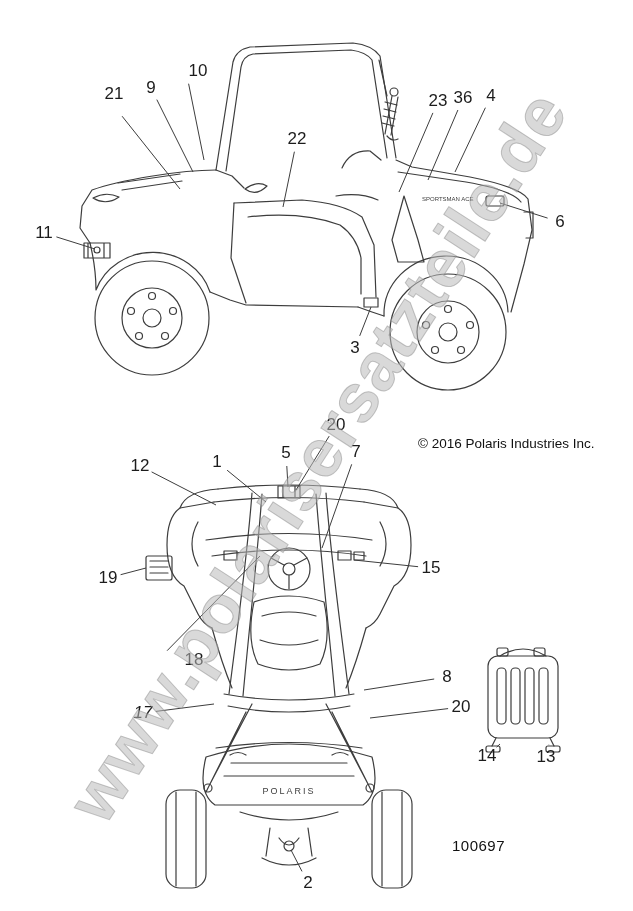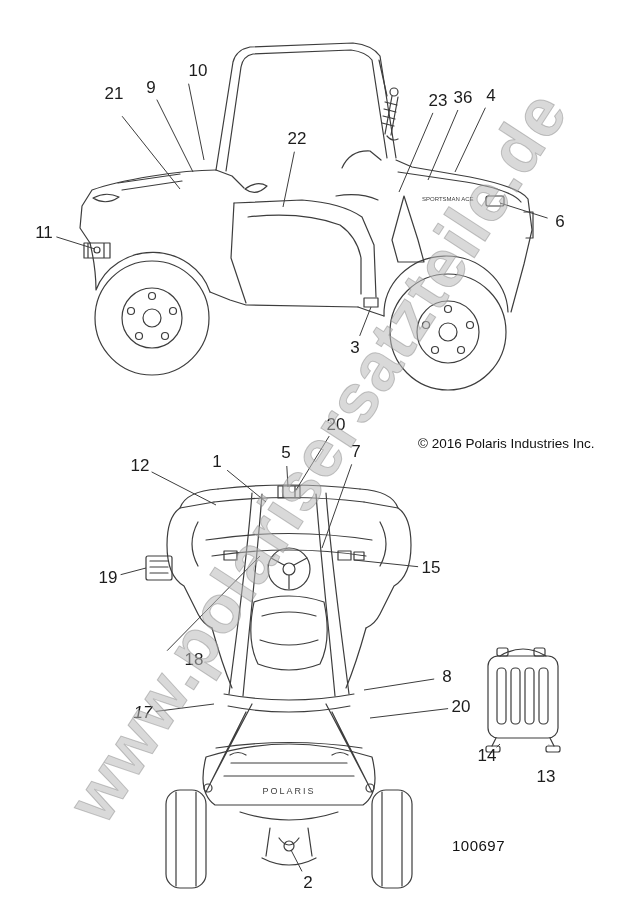--- a/index.html
+++ b/index.html
@@ -221,21 +221,21 @@
       <div class="callout" style="left: 217px; top: 462px;">1</div>
       <div class="callout" style="left: 286px; top: 453px;">5</div>
       <div class="callout" style="left: 356px; top: 452px;">7</div>
       <div class="callout" style="left: 431px; top: 568px;">15</div>
       <div class="callout" style="left: 108px; top: 578px;">19</div>
       <div class="callout" style="left: 166px; top: 660px; margin-left: 28px;">18</div>
       <div class="callout" style="left: 143px; top: 713px; font-style: italic;">17</div>
       <div class="callout" style="left: 447px; top: 677px;">8</div>
       <div class="callout" style="left: 461px; top: 707px;">20</div>
       <div class="callout" style="left: 487px; top: 756px; text-align: center;">14</div>
-      <div class="callout" style="left: 546px; top: 757px; margin-top: 20px;">13</div>
+      <div class="callout" style="left: 546px; top: 757px;">13</div>
       <div class="callout" style="left: 308px; top: 883px;">2</div>
     </div>
 
   <div class="copyright">© 2016 Polaris Industries Inc.</div>
 
   <div class="part-number">100697</div>
 
   <div class="watermark">www.polarisersatzteile.de</div>
 </div>
 

